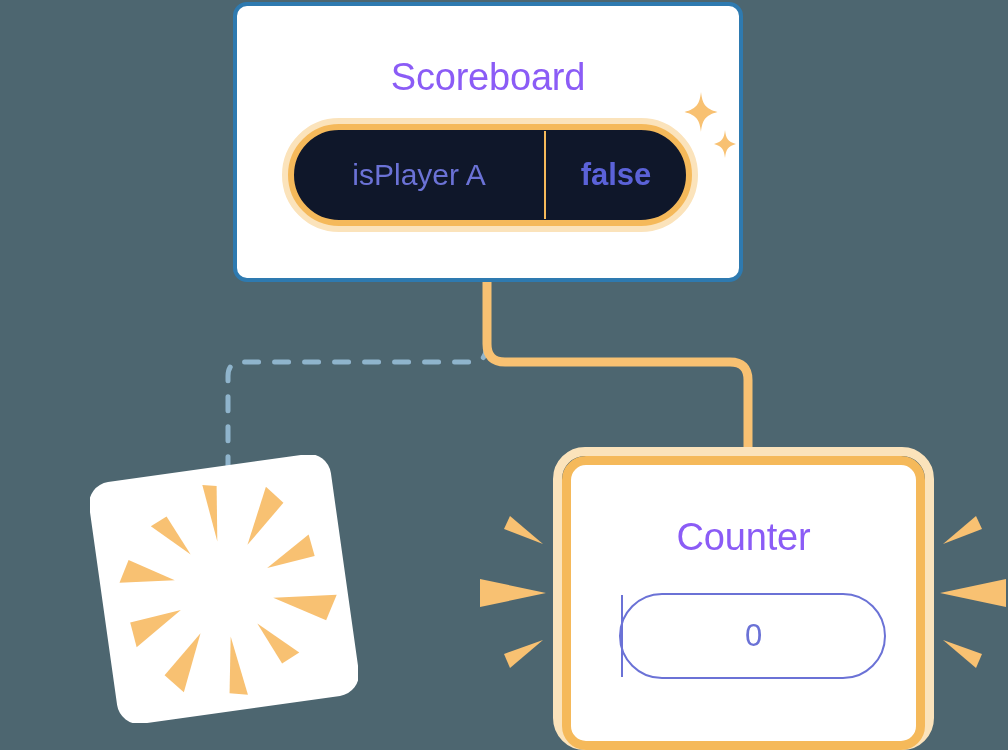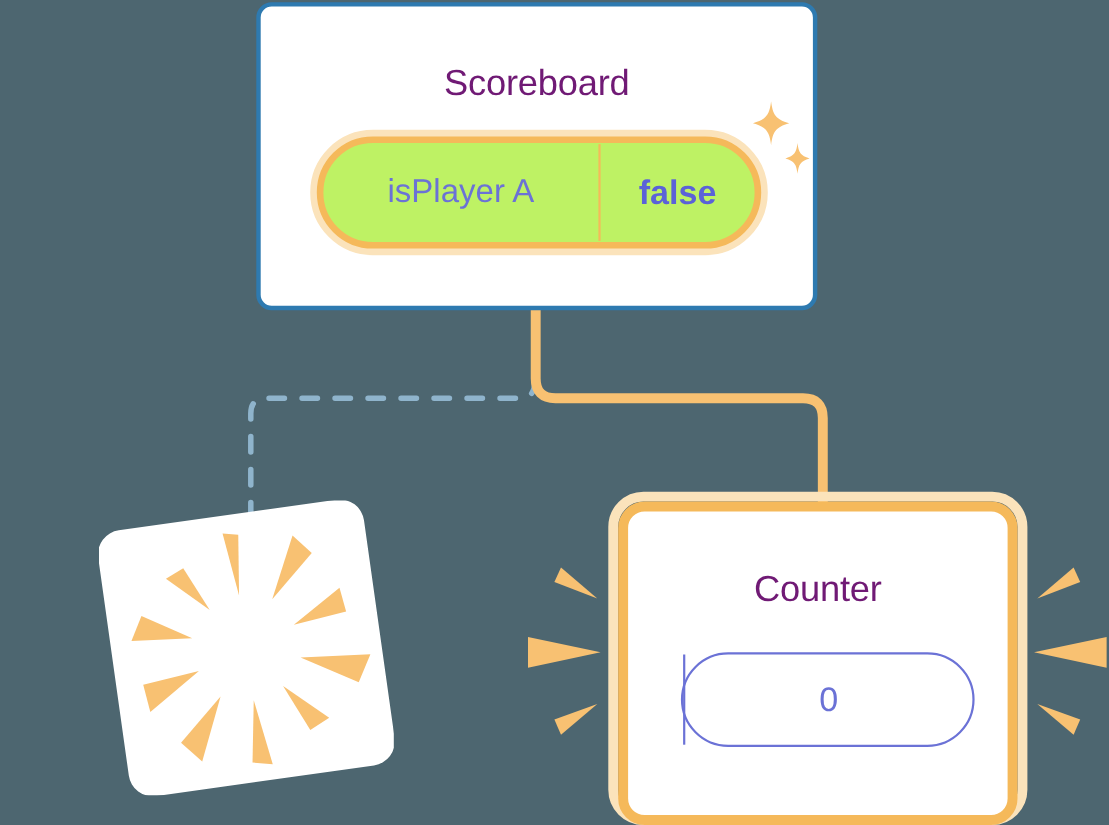--- a/index.html
+++ b/index.html
@@ -41,22 +41,22 @@
     width: 510px;
     height: 280px;
     background: #ffffff;
     border: 4px solid #2e7ab0;
     border-radius: 14px;
     z-index: 5;
   }
 
   .card-title {
     text-align: center;
-    color: #701a75;
-    font-size: 33px;
+    color: #8b5cf6;
+    font-size: 38px;
     font-weight: normal;
     letter-spacing: -0.2px;
   }
 
   #scoreboard-title { margin-top: 50px; }
 
   
   #scoreboard-pill-wrap {
     position: absolute;
     left: 45px;
@@ -74,21 +74,21 @@
     border-radius: 57px;
   }
 
   #scoreboard-pill {
     position: absolute;
     left: 6px; top: 6px;
     width: 404px;
     height: 102px;
     border: 6px solid #f5b95a;
     border-radius: 51px;
-    background: #bef264;
+    background: #0f172a;
     display: flex;
     align-items: stretch;
   }
 
   #scoreboard-pill-key {
     flex: 0 0 250px;
     display: flex;
     align-items: center;
     justify-content: center;
     color: #6b72d6;

